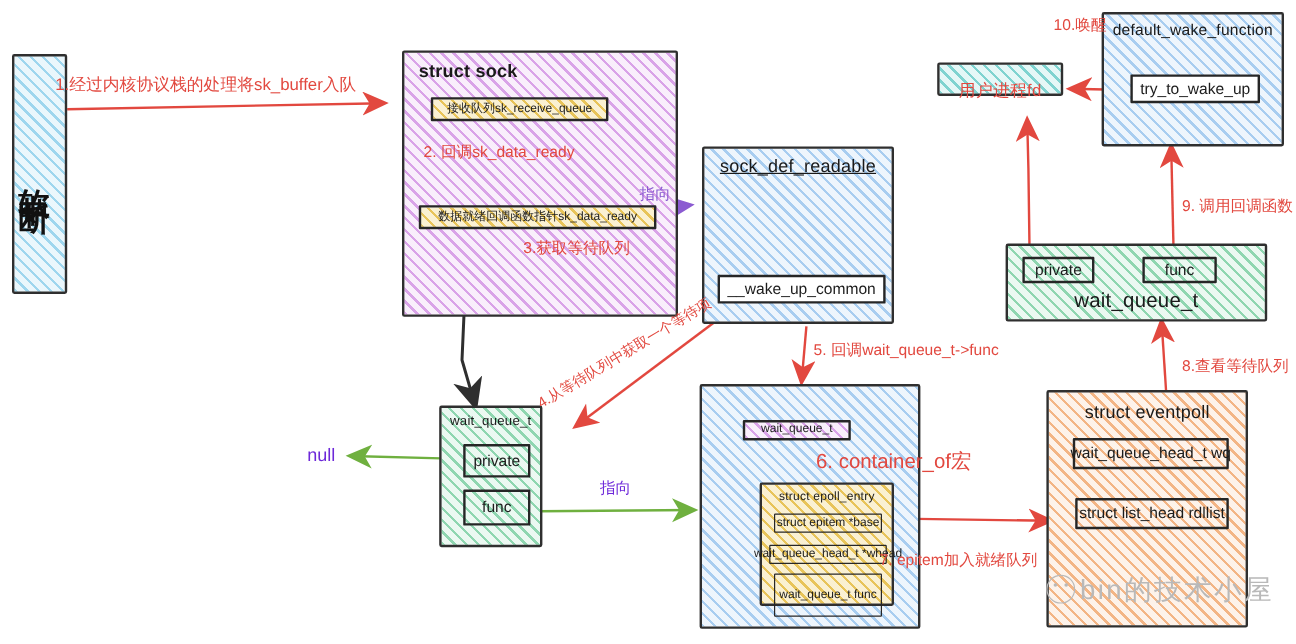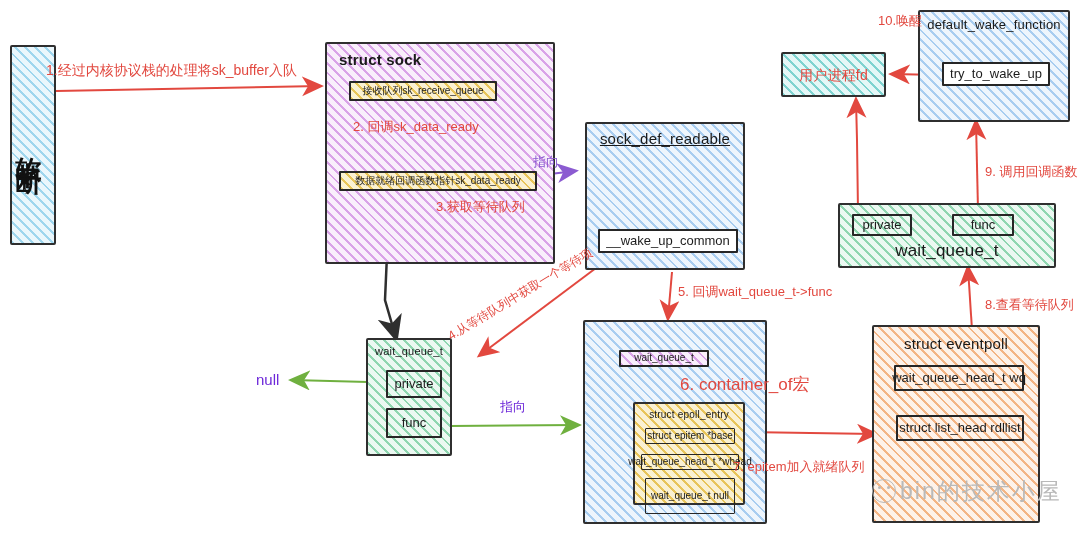--- a/index.html
+++ b/index.html
@@ -160,21 +160,21 @@
 
     <path d="M940,75 L892,74" stroke="#e2483f" stroke-width="2" fill="none" marker-end="url(#ar-red)"></path>
 
     <path d="M858,212 L857,140 L856,100" stroke="#e2483f" stroke-width="2" fill="none" marker-end="url(#ar-red)"></path>
   </svg>
 
   <div class="box h-cyan" style="left:10px;top:45px;width:46px;height:200px;">
     <div class="vert">软中断</div>
   </div>
 
-  <div class="box h-purple" style="left:325px;top:42px;width:230px;height:222px;padding-left:16px;">
+  <div class="box h-purple" style="left:335px;top:42px;width:230px;height:222px;padding-left:16px;">
     <div class="cap" style="top:7px;text-align:left;left:12px;font-weight:600;">struct sock</div>
     <div class="field h-yellow sm" style="left:22px;top:37px;width:148px;height:20px;">接收队列sk_receive_queue</div>
     <div class="field h-yellow sm" style="left:12px;top:127px;width:198px;height:20px;">数据就绪回调函数指针sk_data_ready</div>
   </div>
 
   <div class="box h-blue" style="left:585px;top:122px;width:160px;height:148px;">
     <div class="cap" style="top:6px;text-decoration:underline;">sock_def_readable</div>
     <div class="field md" style="left:11px;top:105px;width:140px;height:24px;background:#fff;">__wake_up_common</div>
   </div>
 
@@ -184,21 +184,21 @@
     <div class="field md" style="left:18px;top:68px;width:56px;height:30px;">func</div>
   </div>
 
   <div class="box h-blue" style="left:583px;top:320px;width:184px;height:204px;">
     <div class="field h-purple sm" style="left:34px;top:28px;width:90px;height:17px;">wait_queue_t</div>
 
     <div class="box h-yellow" style="left:48px;top:80px;width:112px;height:103px;">
       <div class="cap" style="top:5px;font-size:10px;">struct epoll_entry</div>
       <div class="field sm" style="left:10px;top:24px;width:90px;height:16px;background:transparent;border-width:1.5px;text-align:center;">struct epitem *base</div>
       <div class="field sm" style="left:6px;top:50px;width:98px;height:16px;background:transparent;border-width:1.5px;">wait_queue_head_t *whead</div>
-      <div class="field sm" style="left:10px;top:74px;width:90px;height:36px;background:transparent;border-width:1.5px;">wait_queue_t null</div>
+      <div class="field sm" style="left:10px;top:74px;width:90px;height:36px;background:transparent;border-width:1.5px;">wait_queue_t func</div>
     </div>
   </div>
 
   <div class="box h-orange" style="left:872px;top:325px;width:168px;height:198px;">
     <div class="cap" style="top:8px;">struct eventpoll</div>
     <div class="field md" style="left:20px;top:38px;width:130px;height:26px;background:transparent;">wait_queue_head_t wq</div>
     <div class="field md" style="left:22px;top:88px;width:128px;height:26px;background:transparent;">struct list_head rdllist</div>
     <div class="wm" style="left:-2px;top:148px;">
       <span class="emo"></span><span>bin的技术小屋</span>
     </div>
@@ -208,21 +208,21 @@
     <div class="field md" style="left:12px;top:9px;width:60px;height:22px;background:transparent;">private</div>
     <div class="field md" style="left:112px;top:9px;width:62px;height:22px;background:transparent;">func</div>
     <div class="cap" style="top:36px;font-size:17px;">wait_queue_t</div>
   </div>
 
   <div class="box h-blue" style="left:918px;top:10px;width:152px;height:112px;">
     <div class="cap" style="top:5px;font-size:13px;">default_wake_function</div>
     <div class="field md" style="left:22px;top:50px;width:108px;height:24px;background:#fff;">try_to_wake_up</div>
   </div>
 
-  <div class="box h-teal" style="left:781px;top:52px;width:105px;height:45px;">
+  <div class="box h-teal" style="left:781px;top:52px;width:105px;height:28px;">
     <div class="cap" style="top:13px;font-size:14px;color:#e2483f;">用户进程fd</div>
   </div>
 
   <div class="lbl red" style="left:46px;top:63px;font-size:14px;">1.经过内核协议栈的处理将sk_buffer入队</div>
 
   <div class="lbl red" style="left:353px;top:120px;">2. 回调sk_data_ready</div>
 
   <div class="lbl red" style="left:436px;top:200px;">3.获取等待队列</div>
 
   <div class="lbl red rot" style="left:452px;top:330px;font-size:12px;">4.从等待队列中获取一个等待项</div>

